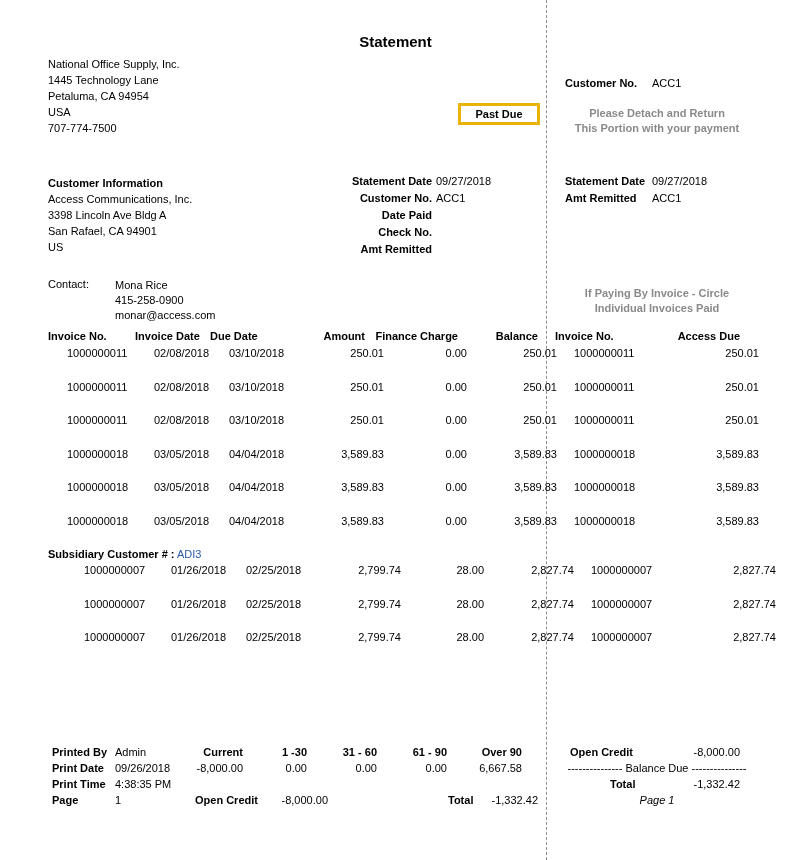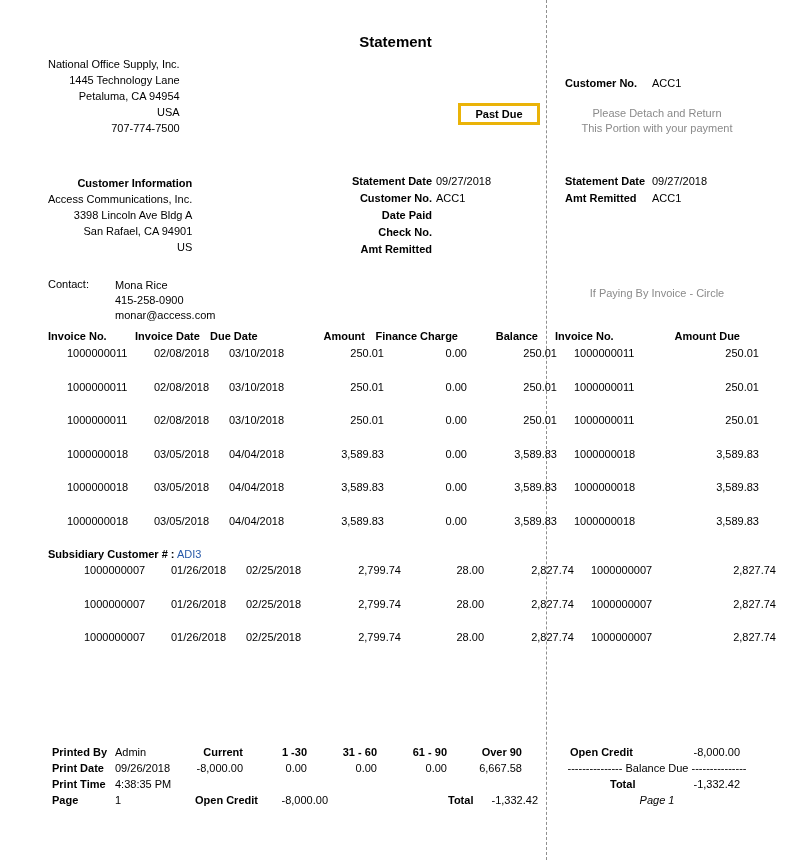--- a/index.html
+++ b/index.html
@@ -1,23 +1,23 @@
 <!DOCTYPE html>
 <html><head>
 <meta charset="utf-8">
 <style>
   html,body{margin:0;padding:0;background:#fff;}
   body{width:791px;height:860px;position:relative;font-family:"Liberation Sans","DejaVu Sans",sans-serif;font-size:11px;color:#000;}
   .abs{position:absolute;white-space:nowrap;}
   .b{font-weight:bold;}
-  .gray{color:#8a8a8a;font-weight:normal;}
+  .gray{color:#8a8a8a;font-weight:bold;}
   .blue{color:#2859a8;}
   .center{text-align:center;}
   .right{text-align:right;}
-  .lh16{line-height:16px;text-align:right;}
+  .lh16{line-height:16px;}
   .lh15{line-height:15px;}
   .vdivider{position:absolute;left:546px;top:0;height:860px;width:0;border-left:1px dashed #8f8f8f;}
   .title{position:absolute;left:0;top:33px;width:791px;text-align:center;font-size:15px;font-weight:bold;}
   .pastdue{position:absolute;left:458px;top:103px;width:76px;height:16px;border:3px solid #eab308;text-align:center;line-height:16px;font-weight:bold;}
   
   .meta-row{position:absolute;left:0;width:791px;height:17px;}
   .meta-label{position:absolute;left:280px;width:152px;text-align:right;font-weight:bold;}
   .meta-value{position:absolute;left:436px;}
   
   .t-head{position:absolute;left:0;top:330px;width:646px;height:16px;font-weight:bold;}
@@ -113,31 +113,32 @@
   <span class="abs" style="left:48px;top:278px;">Contact:</span>
   <div class="abs lh15" style="left:115px;top:278px;">
     <div>Mona Rice</div>
     <div>415-258-0900</div>
     <div>monar@access.com</div>
   </div>
 </div>
 
 <div class="abs lh15 gray center" style="left:552px;top:286px;width:210px;">
   <div>If Paying By Invoice - Circle</div>
+  <div>Individual Invoices Paid</div>
 </div>
 
 <div class="t-head">
   <span class="cell c-inv">Invoice No.</span>
   <span class="cell c-idate">Invoice Date</span>
   <span class="cell c-ddate">Due Date</span>
   <span class="cell c-amt">Amount</span>
   <span class="cell c-finh">Finance Charge</span>
   <span class="cell c-bal">Balance</span>
   <span class="cell c-rinv">Invoice No.</span>
-  <span class="cell c-rdue">Amount Due</span>
+  <span class="cell c-rdue">Access Due</span>
 </div>
 
 <div class="t-rows" style="top:347px;margin-left:19px;">
 
     <div class="t-row">
       <span class="cell c-inv">1000000011</span>
       <span class="cell c-idate">02/08/2018</span>
       <span class="cell c-ddate">03/10/2018</span>
       <span class="cell c-amt">250.01</span>
       <span class="cell c-fin">0.00</span>

